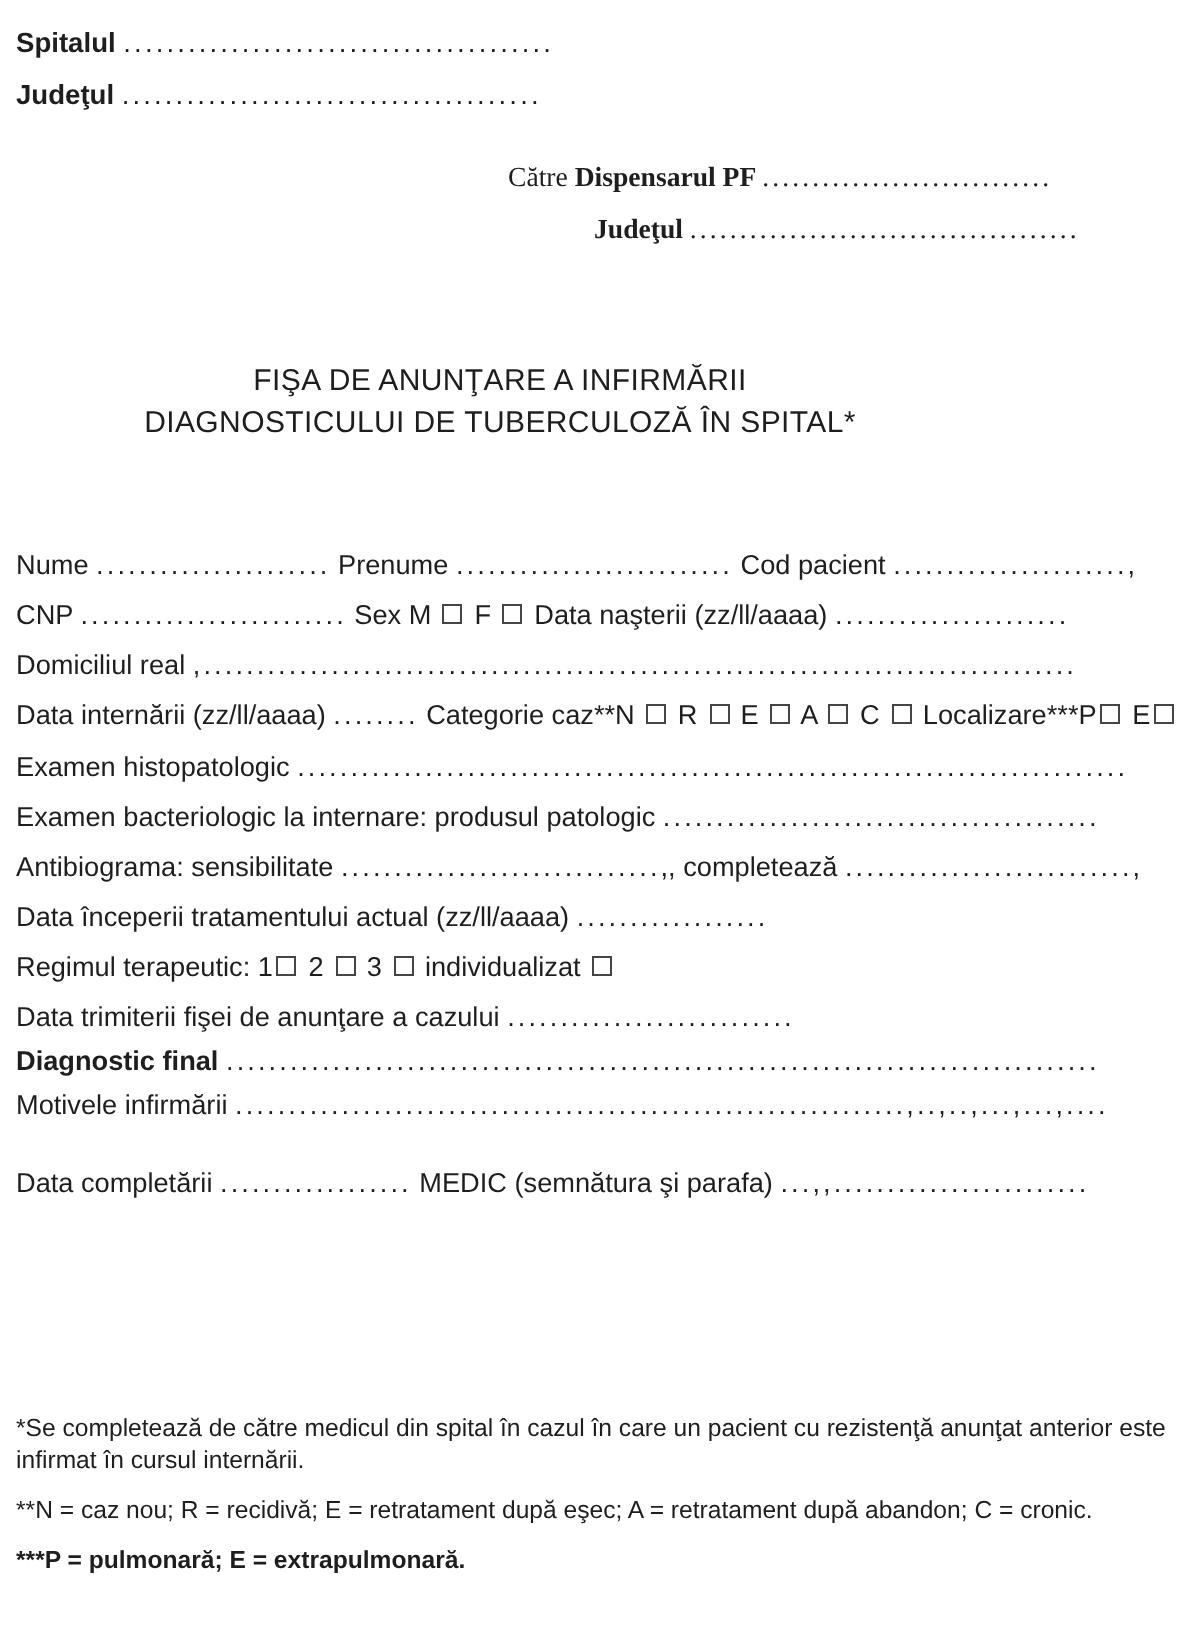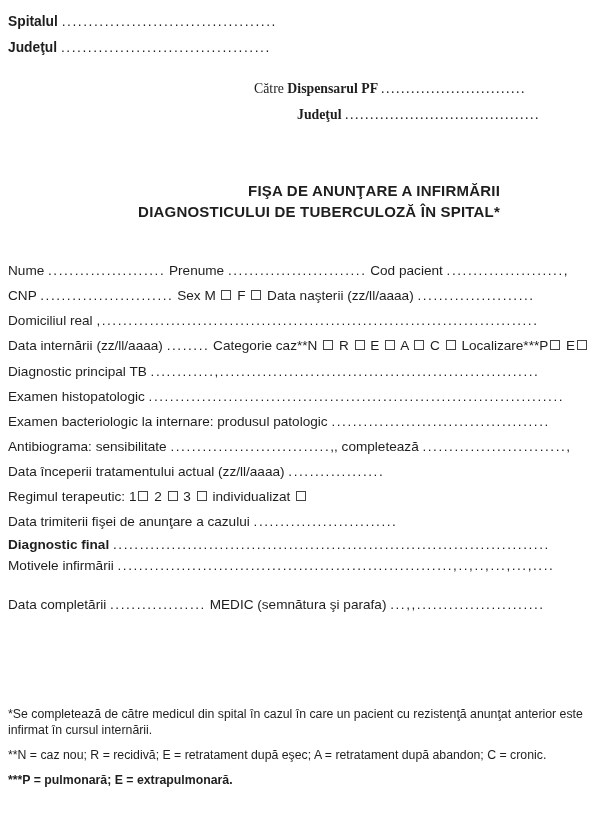--- a/index.html
+++ b/index.html
@@ -19,24 +19,24 @@
     display:inline-block;width:8px;height:8px;
     border:1.2px solid #454545;
     margin:0 2px;vertical-align:0px;background:#fff;
   }
   #header-left{position:absolute;top:9px;left:8px;right:10px;}
   #catre-block{position:absolute;top:76px;left:0;right:12px;font-family:Liberation Serif, serif;}
   #catre-line1{padding-left:254px;}
   #catre-line2{padding-left:297px;}
   #title-block{
     position:absolute;top:181px;left:0;width:500px;
-    text-align:right;font-weight:bold;font-size:15px;
+    text-align:center;font-weight:normal;font-size:15px;
     line-height:20.5px;letter-spacing:0.2px;
   }
-  #body-block{position:absolute;top:258px;left:8px;right:10px;font-size:13.6px;}
+  #body-block{position:absolute;top:270px;left:8px;right:10px;font-size:13.6px;}
   .bline{white-space:nowrap;overflow:hidden;height:25.15px;line-height:25.15px;}
   .bline.tight{height:20.5px;line-height:20.5px;}
   .bline.tight2{height:25px;line-height:22px;}
   .bline.gap{margin-top:12px;}
   #footnotes{position:absolute;top:706px;left:8px;right:8px;font-size:12.3px;line-height:16px;}
   .fnote{margin:0;}
   #footnote-2{margin-top:9px;}
   #footnote-3{margin-top:9px;font-weight:bold;}
 </style>
 </head>
@@ -57,21 +57,20 @@
   <div id="title-block">
     <div>FIŞA DE ANUNŢARE A INFIRMĂRII</div>
     <div>DIAGNOSTICULUI DE TUBERCULOZĂ ÎN SPITAL*</div>
   </div>
 
   <div id="body-block">
     <div class="bline"><span>Nume </span><span class="d">......................</span><span> Prenume </span><span class="d">..........................</span><span> Cod pacient </span><span class="d">......................,</span></div>
     <div class="bline"><span>CNP </span><span class="d">.........................</span><span>  Sex M </span><span class="cb"></span><span> F </span><span class="cb"></span><span>  Data naşterii (zz/ll/aaaa) </span><span class="d">......................</span></div>
     <div class="bline"><span>Domiciliul real </span><span class="d">,..................................................................................</span></div>
     <div class="bline"><span>Data internării (zz/ll/aaaa) </span><span class="d">........</span><span> Categorie caz**N </span><span class="cb"></span><span> R </span><span class="cb"></span><span> E </span><span class="cb"></span><span> A </span><span class="cb"></span><span> C </span><span class="cb"></span><span> Localizare***P</span><span class="cb"></span><span> E</span><span class="cb"></span></div>
-    <div class="bline"><span>Diagnostic principal TB </span><span class="d">............,............................................................</span></div>
     <div class="bline"><span>Examen histopatologic </span><span class="d">..............................................................................</span></div>
     <div class="bline"><span>Examen bacteriologic la internare: produsul patologic </span><span class="d">.........................................</span></div>
     <div class="bline"><span>Antibiograma: sensibilitate </span><span class="d">..............................</span><span>,, completează </span><span class="d">...........................,</span></div>
     <div class="bline"><span>Data începerii tratamentului actual (zz/ll/aaaa) </span><span class="d">..................</span></div>
     <div class="bline"><span>Regimul terapeutic: 1</span><span class="cb"></span><span> 2 </span><span class="cb"></span><span> 3 </span><span class="cb"></span><span> individualizat </span><span class="cb"></span></div>
     <div class="bline"><span>Data trimiterii fişei de anunţare a cazului </span><span class="d">...........................</span></div>
     <div class="bline tight"><span class="b">Diagnostic final </span><span class="d">..................................................................................</span></div>
     <div class="bline tight2"><span>Motivele infirmării </span><span class="d">...............................................................,..,..,...,...,....</span></div>
     <div class="bline gap"><span>Data completării </span><span class="d">..................</span><span>  MEDIC (semnătura şi parafa) </span><span class="d">...,,........................</span></div>
   </div>

